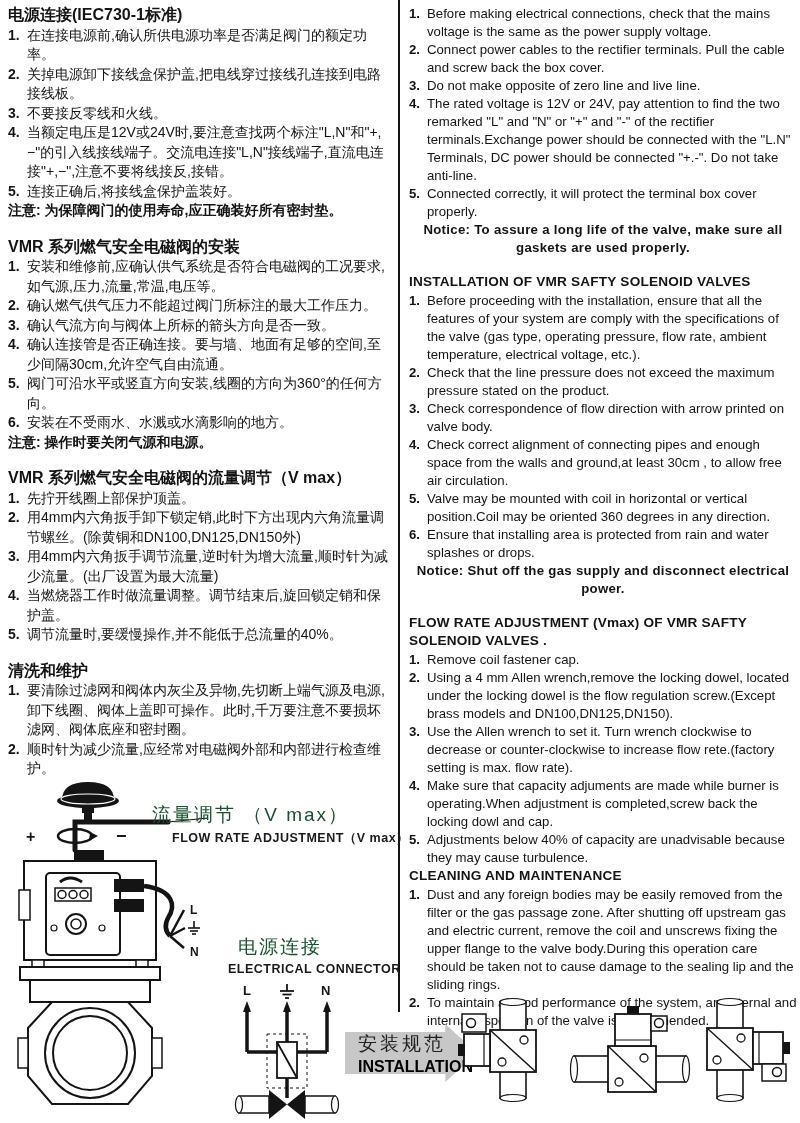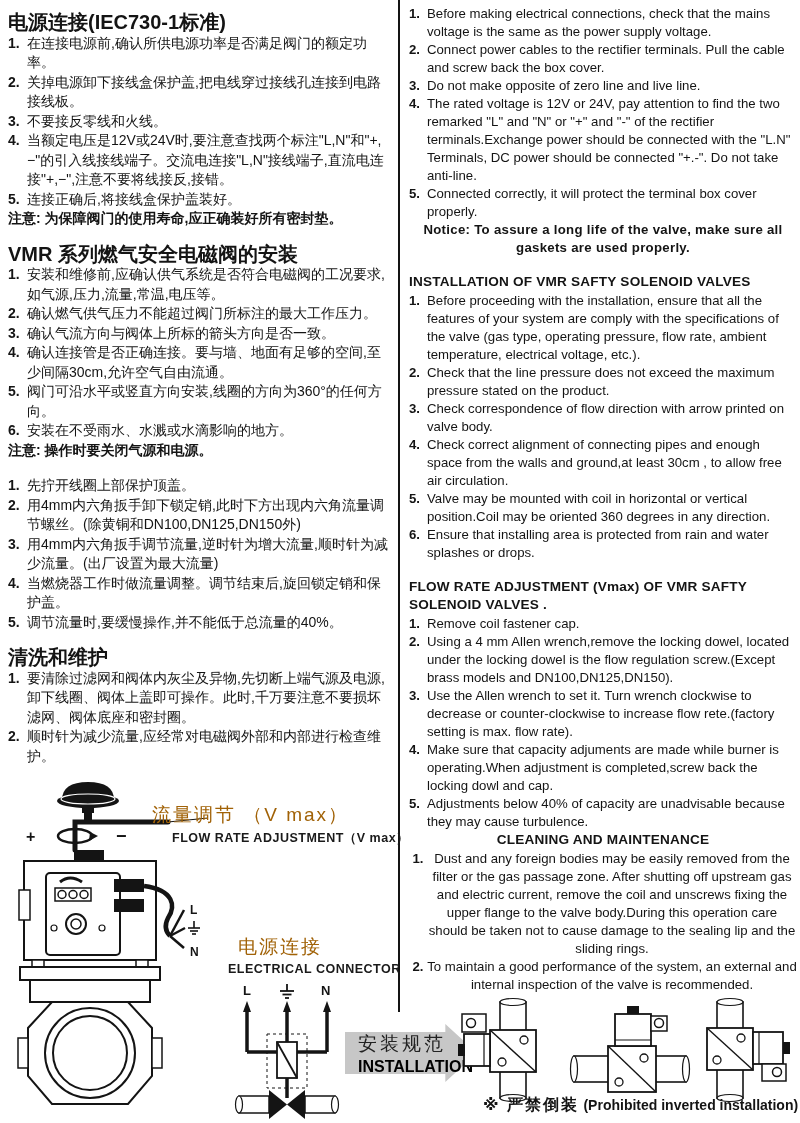--- a/index.html
+++ b/index.html
@@ -8,33 +8,33 @@
     background:#ffffff;color:#141414;
     font-family:"Liberation Sans","DejaVu Sans",sans-serif;
     overflow:hidden;
   }
   
   .col{position:absolute;top:5px;}
   .col-zh{left:8px;width:386px;font-size:14px;line-height:19.5px;}
   .col-en{left:409px;width:388px;font-size:13.2px;line-height:18px;}
   .divider{position:absolute;left:398px;top:0;width:2px;height:1012px;background:#141414;}
   section{margin:0 0 16px 0;}
-  section.no-gap{margin-top:-16px;text-align:center;}
+  section.no-gap{margin-top:-16px;}
   .heading{font-weight:bold;margin:0 0 1px 0;}
-  .col-zh .heading{font-size:20px;margin-top:8px;}
+  .col-zh .heading{font-size:16px;}
   .col-en .heading{font-size:13.6px;letter-spacing:.2px;}
   .li{display:flex;}
   .li .n{flex:0 0 19px;font-weight:bold;}
   .col-en .li .n{flex:0 0 18px;}
   .li .t{flex:1;}
   .notice{font-weight:bold;margin:0;}
   .col-en .notice{letter-spacing:.3px;text-align:center;}
   
   .figs{position:absolute;left:0;top:778px;width:800px;height:345px;}
-  .fig-label-zh{position:absolute;font-size:19px;letter-spacing:2px;color:#a16207;}
+  .fig-label-zh{position:absolute;font-size:19px;letter-spacing:2px;color:#14532d;}
   .fig-label-en{position:absolute;font-size:12.5px;font-weight:bold;letter-spacing:.5px;color:#1a1a1a;padding-left:22px;}
   .flow-zh{left:152px;top:24px;}
   .flow-en{left:150px;top:52px;}
   .power-zh{left:238px;top:156px;}
   .power-en{left:206px;top:184px;}
   svg{position:absolute;overflow:visible;}
   svg text{font-family:"Liberation Sans","DejaVu Sans",sans-serif;fill:#141414;}
   .svg-cutaway{left:18px;top:0px;}
   .svg-schematic{left:237px;top:206px;}
   .svg-valves{left:462px;top:222px;}
@@ -122,20 +122,21 @@
 
           <div class="li">
             <span class="n">6.</span>
             <span class="t">安装在不受雨水、水溅或水滴影响的地方。</span>
           </div>
         </div>
       <p class="notice">注意: 操作时要关闭气源和电源。</p>
     </section>
 
     <section>
+      <p class="heading">VMR 系列燃气安全电磁阀的流量调节（V max）</p>
       <div>
 
           <div class="li">
             <span class="n">1.</span>
             <span class="t">先拧开线圈上部保护顶盖。</span>
           </div>
 
           <div class="li">
             <span class="n">2.</span>
             <span class="t">用4mm内六角扳手卸下锁定销,此时下方出现内六角流量调节螺丝。(除黄铜和DN100,DN125,DN150外)</span>
@@ -236,20 +237,21 @@
           <div class="li">
             <span class="n">5.</span>
             <span class="t">Valve may be mounted with coil in horizontal or vertical position.Coil may be oriented 360 degrees in any direction.</span>
           </div>
 
           <div class="li">
             <span class="n">6.</span>
             <span class="t">Ensure that installing area is protected from rain and water splashes or drops.</span>
           </div>
         </div>
+      <p class="notice">Notice: Shut off the gas supply and disconnect electrical power.</p>
     </section>
 
     <section>
       <p class="heading">FLOW RATE ADJUSTMENT (Vmax) OF VMR SAFTY SOLENOID VALVES .</p>
       <div>
 
           <div class="li">
             <span class="n">1.</span>
             <span class="t">Remove coil fastener cap.</span>
           </div>
@@ -456,18 +458,14 @@
         <circle cx="255" cy="60" r="4" fill="none" stroke="#141414" stroke-width="1.3"></circle>
         <circle cx="279" cy="38" r="4" fill="none" stroke="#141414" stroke-width="1.3"></circle>
         <rect x="291" y="32" width="30" height="32" fill="#ffffff" stroke="#141414" stroke-width="1.8"></rect>
         <line x1="297" y1="32" x2="297" y2="64" stroke="#141414" stroke-width="1.2"></line>
         <rect x="321" y="42" width="7" height="12" fill="#141414"></rect>
         <rect x="300" y="64" width="24" height="17" fill="#ffffff" stroke="#141414" stroke-width="1.5"></rect>
         <circle cx="315" cy="72" r="4.5" fill="none" stroke="#141414" stroke-width="1.5"></circle>
       </g>
     </svg>
 
-    <div class="prohibited">
-      <span class="zh">※ 严禁倒装</span>
-      <span class="en">(Prohibited inverted installation)</span>
-    </div>
   </div>
 </div>
 
 </body></html>

